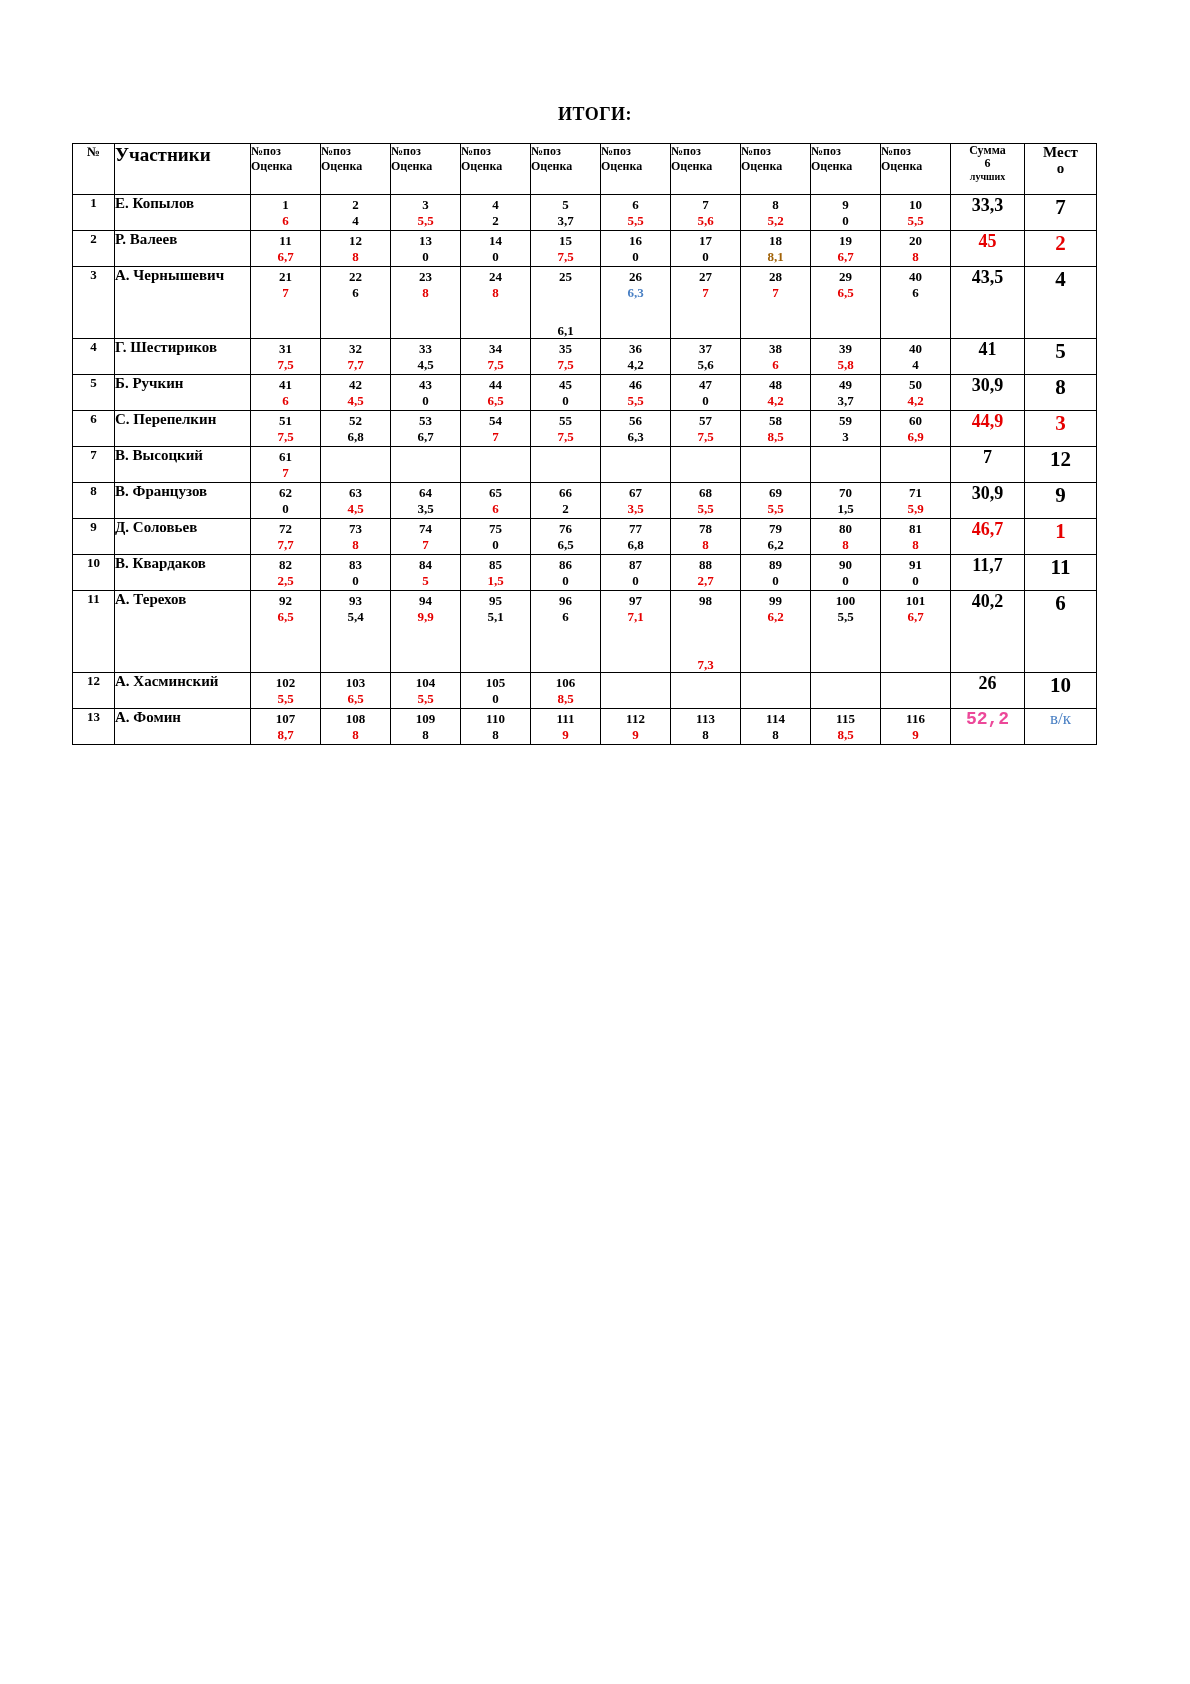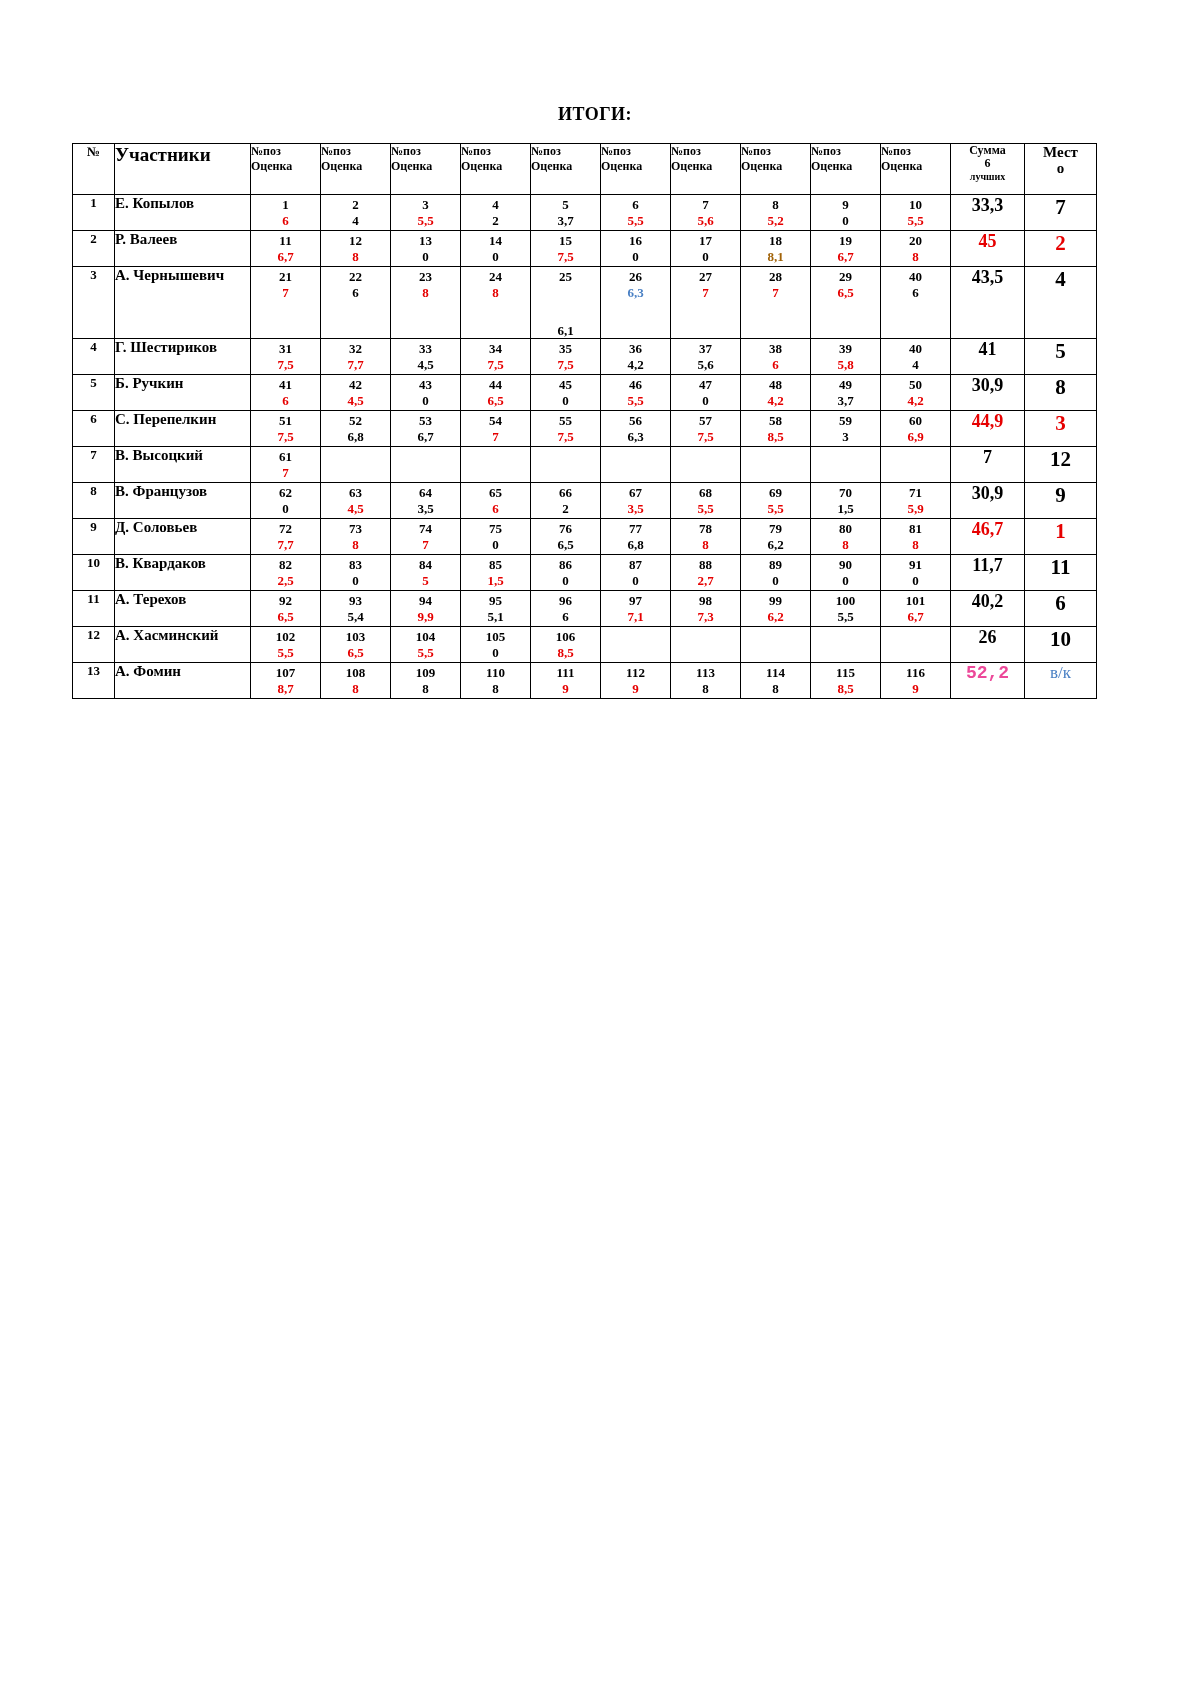--- a/index.html
+++ b/index.html
@@ -571,21 +571,21 @@
           <td class="score-cell">
             <div class="pos">96</div>
             <div class="score" style="color: rgb(0, 0, 0);">6</div>
           </td>
           <td class="score-cell">
             <div class="pos">97</div>
             <div class="score" style="color: rgb(230, 0, 0);">7,1</div>
           </td>
           <td class="score-cell">
             <div class="pos">98</div>
-            <div class="score" style="color: rgb(230, 0, 0);">7,3</div>
+            <div class="score" style="color: rgb(230, 0, 0); margin-top: 48px;">7,3</div>
           </td>
           <td class="score-cell">
             <div class="pos">99</div>
             <div class="score" style="color: rgb(230, 0, 0);">6,2</div>
           </td>
           <td class="score-cell">
             <div class="pos">100</div>
             <div class="score" style="color: rgb(0, 0, 0);">5,5</div>
           </td>
           <td class="score-cell">

